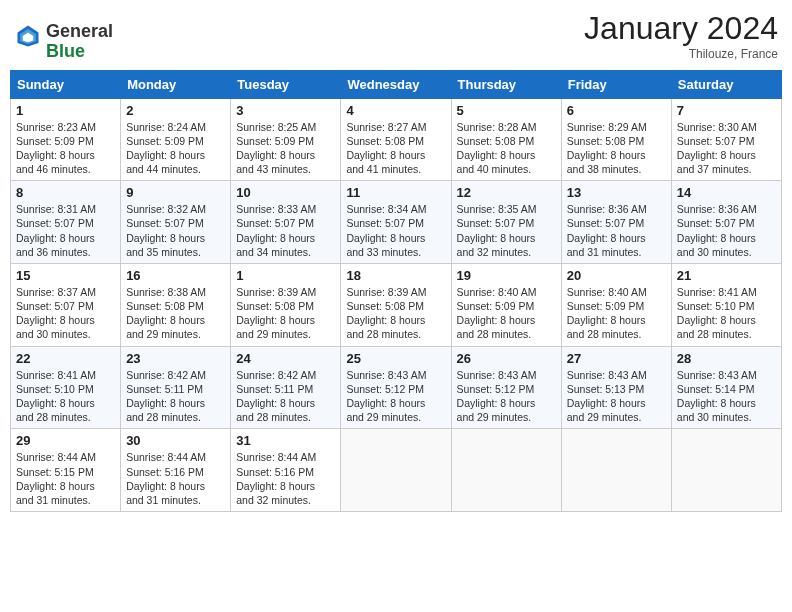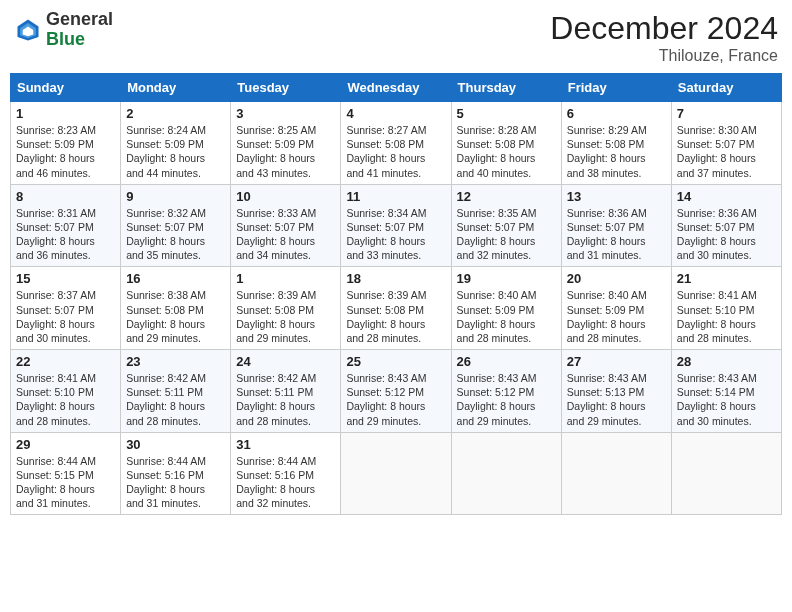--- a/index.html
+++ b/index.html
@@ -19,37 +19,38 @@
     }
     .logo {
       display: flex;
       align-items: center;
       gap: 4px;
     }
     .logo-text {
       font-size: 18px;
       font-weight: bold;
       line-height: 1.1;
+      margin-top: 12px;
     }
     .logo-text .general { color: #333; }
     .logo-text .blue { color: #15803d; }
     .logo-icon {
       width: 28px;
       height: 28px;
     }
     .title-block {
       text-align: right;
     }
     .month-title {
       font-size: 32px;
       font-weight: normal;
       color: #222;
     }
     .location {
-      font-size: 16px;
+      font-size: 12px;
       color: #555;
     }
     .calendar {
       width: 100%;
       border-collapse: collapse;
       font-size: 11px;
     }
     .calendar thead tr th {
       background: #1a6fc4;
       color: #fff;
@@ -96,21 +97,21 @@
       <polygon points="16,4 28,12 28,24 16,28 4,24 4,12" fill="#1a6fc4"></polygon>
       <polygon points="16,8 25,14 25,22 16,25 7,22 7,14" fill="#4a9ee0"></polygon>
       <polygon points="16,12 22,16 22,21 16,23 10,21 10,16" fill="#fff"></polygon>
     </svg>
     <div class="logo-text">
       <div class="general">General</div>
       <div class="blue">Blue</div>
     </div>
   </div>
   <div class="title-block">
-    <div class="month-title">December 2024</div>
+    <div class="month-title">January 2024</div>
     <div class="location">Thilouze, France</div>
   </div>
 </div>
 
 <table class="calendar">
   <thead>
     <tr id="weekday-header">
         <th>Sunday</th>
         <th>Monday</th>
         <th>Tuesday</th>

